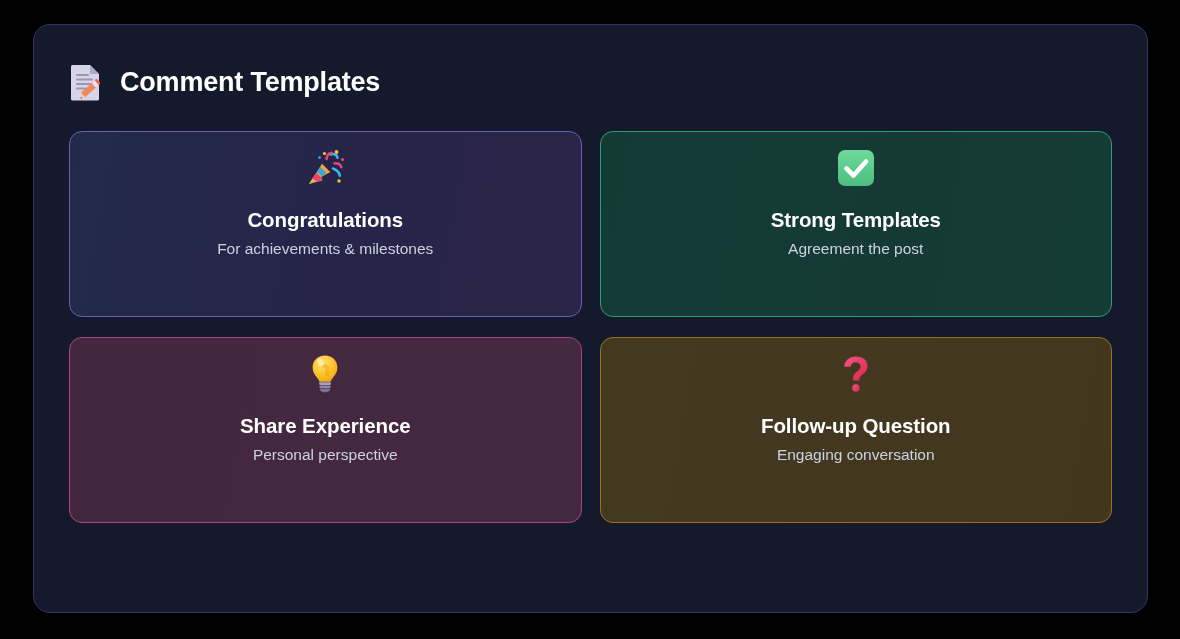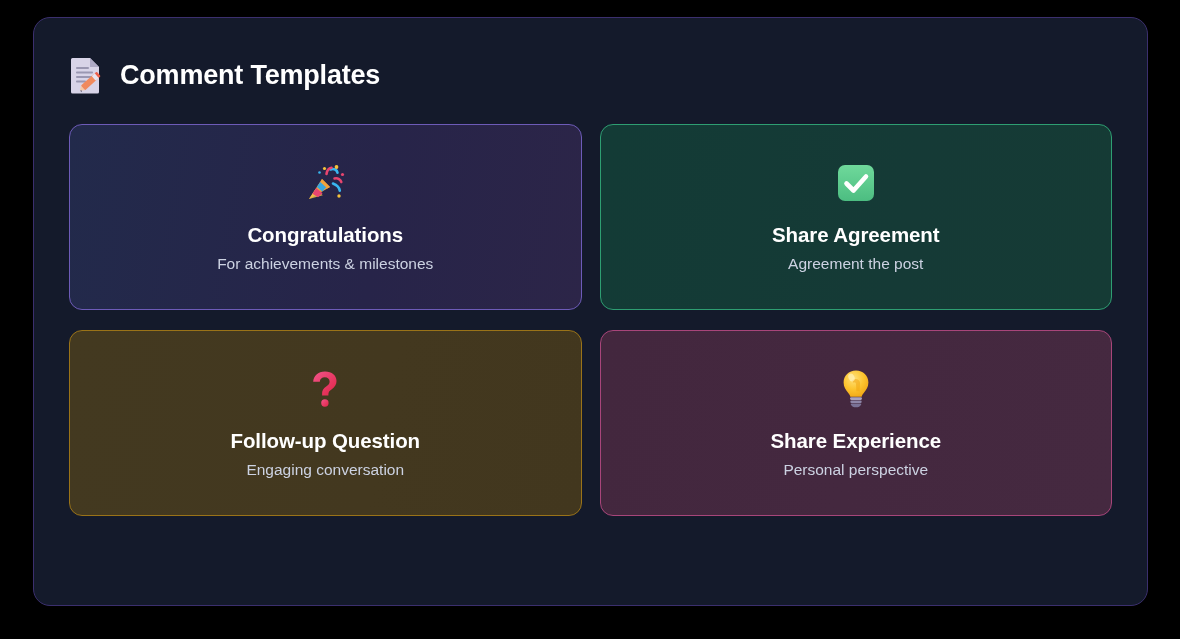--- a/index.html
+++ b/index.html
@@ -16,21 +16,21 @@
     position: relative;
     width: 1180px;
     height: 639px;
     background: #000000;
   }
 
   
   .panel {
     position: absolute;
     left: 33px;
-    top: 17px;
+    top: 24px;
     width: 1115px;
     height: 589px;
     background: #141a2b;
     border: 1.5px solid #3b2f6e;
     border-radius: 17px;
     padding: 34px 35px 30px 35px;
   }
 
   
   .header-row {
@@ -72,22 +72,21 @@
     grid-template-rows: 186px 186px;
     gap: 20px 18px;
   }
 
   .card {
     border-radius: 13px;
     border: 1.6px solid transparent;
     display: flex;
     flex-direction: column;
     align-items: center;
-    justify-content: center;
-    padding: 22px 10px;
+    padding: 14px 10px;
     text-align: center;
   }
 
   .card-icon {
     width: 44px;
     height: 44px;
     display: block;
     margin-bottom: 18px;
   }
 
@@ -184,39 +183,22 @@
             <defs>
               <linearGradient id="cgrad" x1="0" y1="0" x2="0" y2="1">
                 <stop offset="0%" stop-color="#6fd99b"></stop>
                 <stop offset="100%" stop-color="#4cbd81"></stop>
               </linearGradient>
             </defs>
             <rect x="4" y="4" width="36" height="36" rx="7" fill="url(#cgrad)"></rect>
             <path d="M12.5 22.5 L19.5 29.5 L32 15.5" stroke="#ffffff" stroke-width="4.6" fill="none" stroke-linecap="round" stroke-linejoin="round"></path>
           </svg>
         </span>
-        <div class="card-title">Share Agreement</div>
+        <div class="card-title">Strong Templates</div>
         <div class="card-desc">Agreement the post</div>
-      </div>
-
-      <div class="card card--question">
-        <span class="card-icon">
-          <svg viewBox="0 0 44 44" width="44" height="44" xmlns="http://www.w3.org/2000/svg">
-            <defs>
-              <linearGradient id="qgrad" x1="0" y1="0" x2="1" y2="1">
-                <stop offset="0%" stop-color="#f2558a"></stop>
-                <stop offset="100%" stop-color="#e02447"></stop>
-              </linearGradient>
-            </defs>
-            <path d="M22 4.5 c-7 0 -11.5 4.3 -11.8 10.3 h6.6 c0.2 -2.8 2.1 -4.5 5 -4.5 c2.9 0 4.8 1.7 4.8 4.1 c0 2.1 -0.9 3.3 -3.4 5 c-2.9 2 -4.3 4.1 -4.1 7.6 l0 1.6 h6.3 l0 -1.2 c0 -2.3 0.8 -3.5 3.4 -5.2 c3.1 -2.1 4.7 -4.6 4.7 -8.1 c0 -5.6 -4.5 -9.6 -11.5 -9.6 Z" fill="url(#qgrad)"></path>
-            <circle cx="21.9" cy="36" r="3.7" fill="url(#qgrad)"></circle>
-          </svg>
-        </span>
-        <div class="card-title">Follow-up Question</div>
-        <div class="card-desc">Engaging conversation</div>
       </div>
 
       <div class="card card--experience">
         <span class="card-icon">
           <svg viewBox="0 0 44 44" width="44" height="44" xmlns="http://www.w3.org/2000/svg">
             <defs>
               <radialGradient id="bgrad" cx="40%" cy="30%" r="75%">
                 <stop offset="0%" stop-color="#ffe07a"></stop>
                 <stop offset="55%" stop-color="#fcc42e"></stop>
                 <stop offset="100%" stop-color="#f0a615"></stop>
@@ -227,15 +209,32 @@
             <ellipse cx="17.5" cy="10.5" rx="3" ry="4" fill="#fff4c2" opacity="0.65" transform="rotate(-25 17.5 10.5)"></ellipse>
             <rect x="16" y="30.3" width="12" height="2.6" rx="1.3" fill="#a9a2bd"></rect>
             <rect x="16.3" y="33.4" width="11.4" height="2.5" rx="1.25" fill="#8e86a8"></rect>
             <path d="M17.6 36.5 h8.8 a0.8 0.8 0 0 1 0.7 1.2 c-0.9 1.6 -2.6 2.6 -5.1 2.6 c-2.5 0 -4.2 -1 -5.1 -2.6 a0.8 0.8 0 0 1 0.7 -1.2 Z" fill="#7a7296"></path>
           </svg>
         </span>
         <div class="card-title">Share Experience</div>
         <div class="card-desc">Personal perspective</div>
       </div>
 
+      <div class="card card--question">
+        <span class="card-icon">
+          <svg viewBox="0 0 44 44" width="44" height="44" xmlns="http://www.w3.org/2000/svg">
+            <defs>
+              <linearGradient id="qgrad" x1="0" y1="0" x2="1" y2="1">
+                <stop offset="0%" stop-color="#f2558a"></stop>
+                <stop offset="100%" stop-color="#e02447"></stop>
+              </linearGradient>
+            </defs>
+            <path d="M22 4.5 c-7 0 -11.5 4.3 -11.8 10.3 h6.6 c0.2 -2.8 2.1 -4.5 5 -4.5 c2.9 0 4.8 1.7 4.8 4.1 c0 2.1 -0.9 3.3 -3.4 5 c-2.9 2 -4.3 4.1 -4.1 7.6 l0 1.6 h6.3 l0 -1.2 c0 -2.3 0.8 -3.5 3.4 -5.2 c3.1 -2.1 4.7 -4.6 4.7 -8.1 c0 -5.6 -4.5 -9.6 -11.5 -9.6 Z" fill="url(#qgrad)"></path>
+            <circle cx="21.9" cy="36" r="3.7" fill="url(#qgrad)"></circle>
+          </svg>
+        </span>
+        <div class="card-title">Follow-up Question</div>
+        <div class="card-desc">Engaging conversation</div>
+      </div>
+
     </div>
   </div>
 </div>
 
 </body></html>

